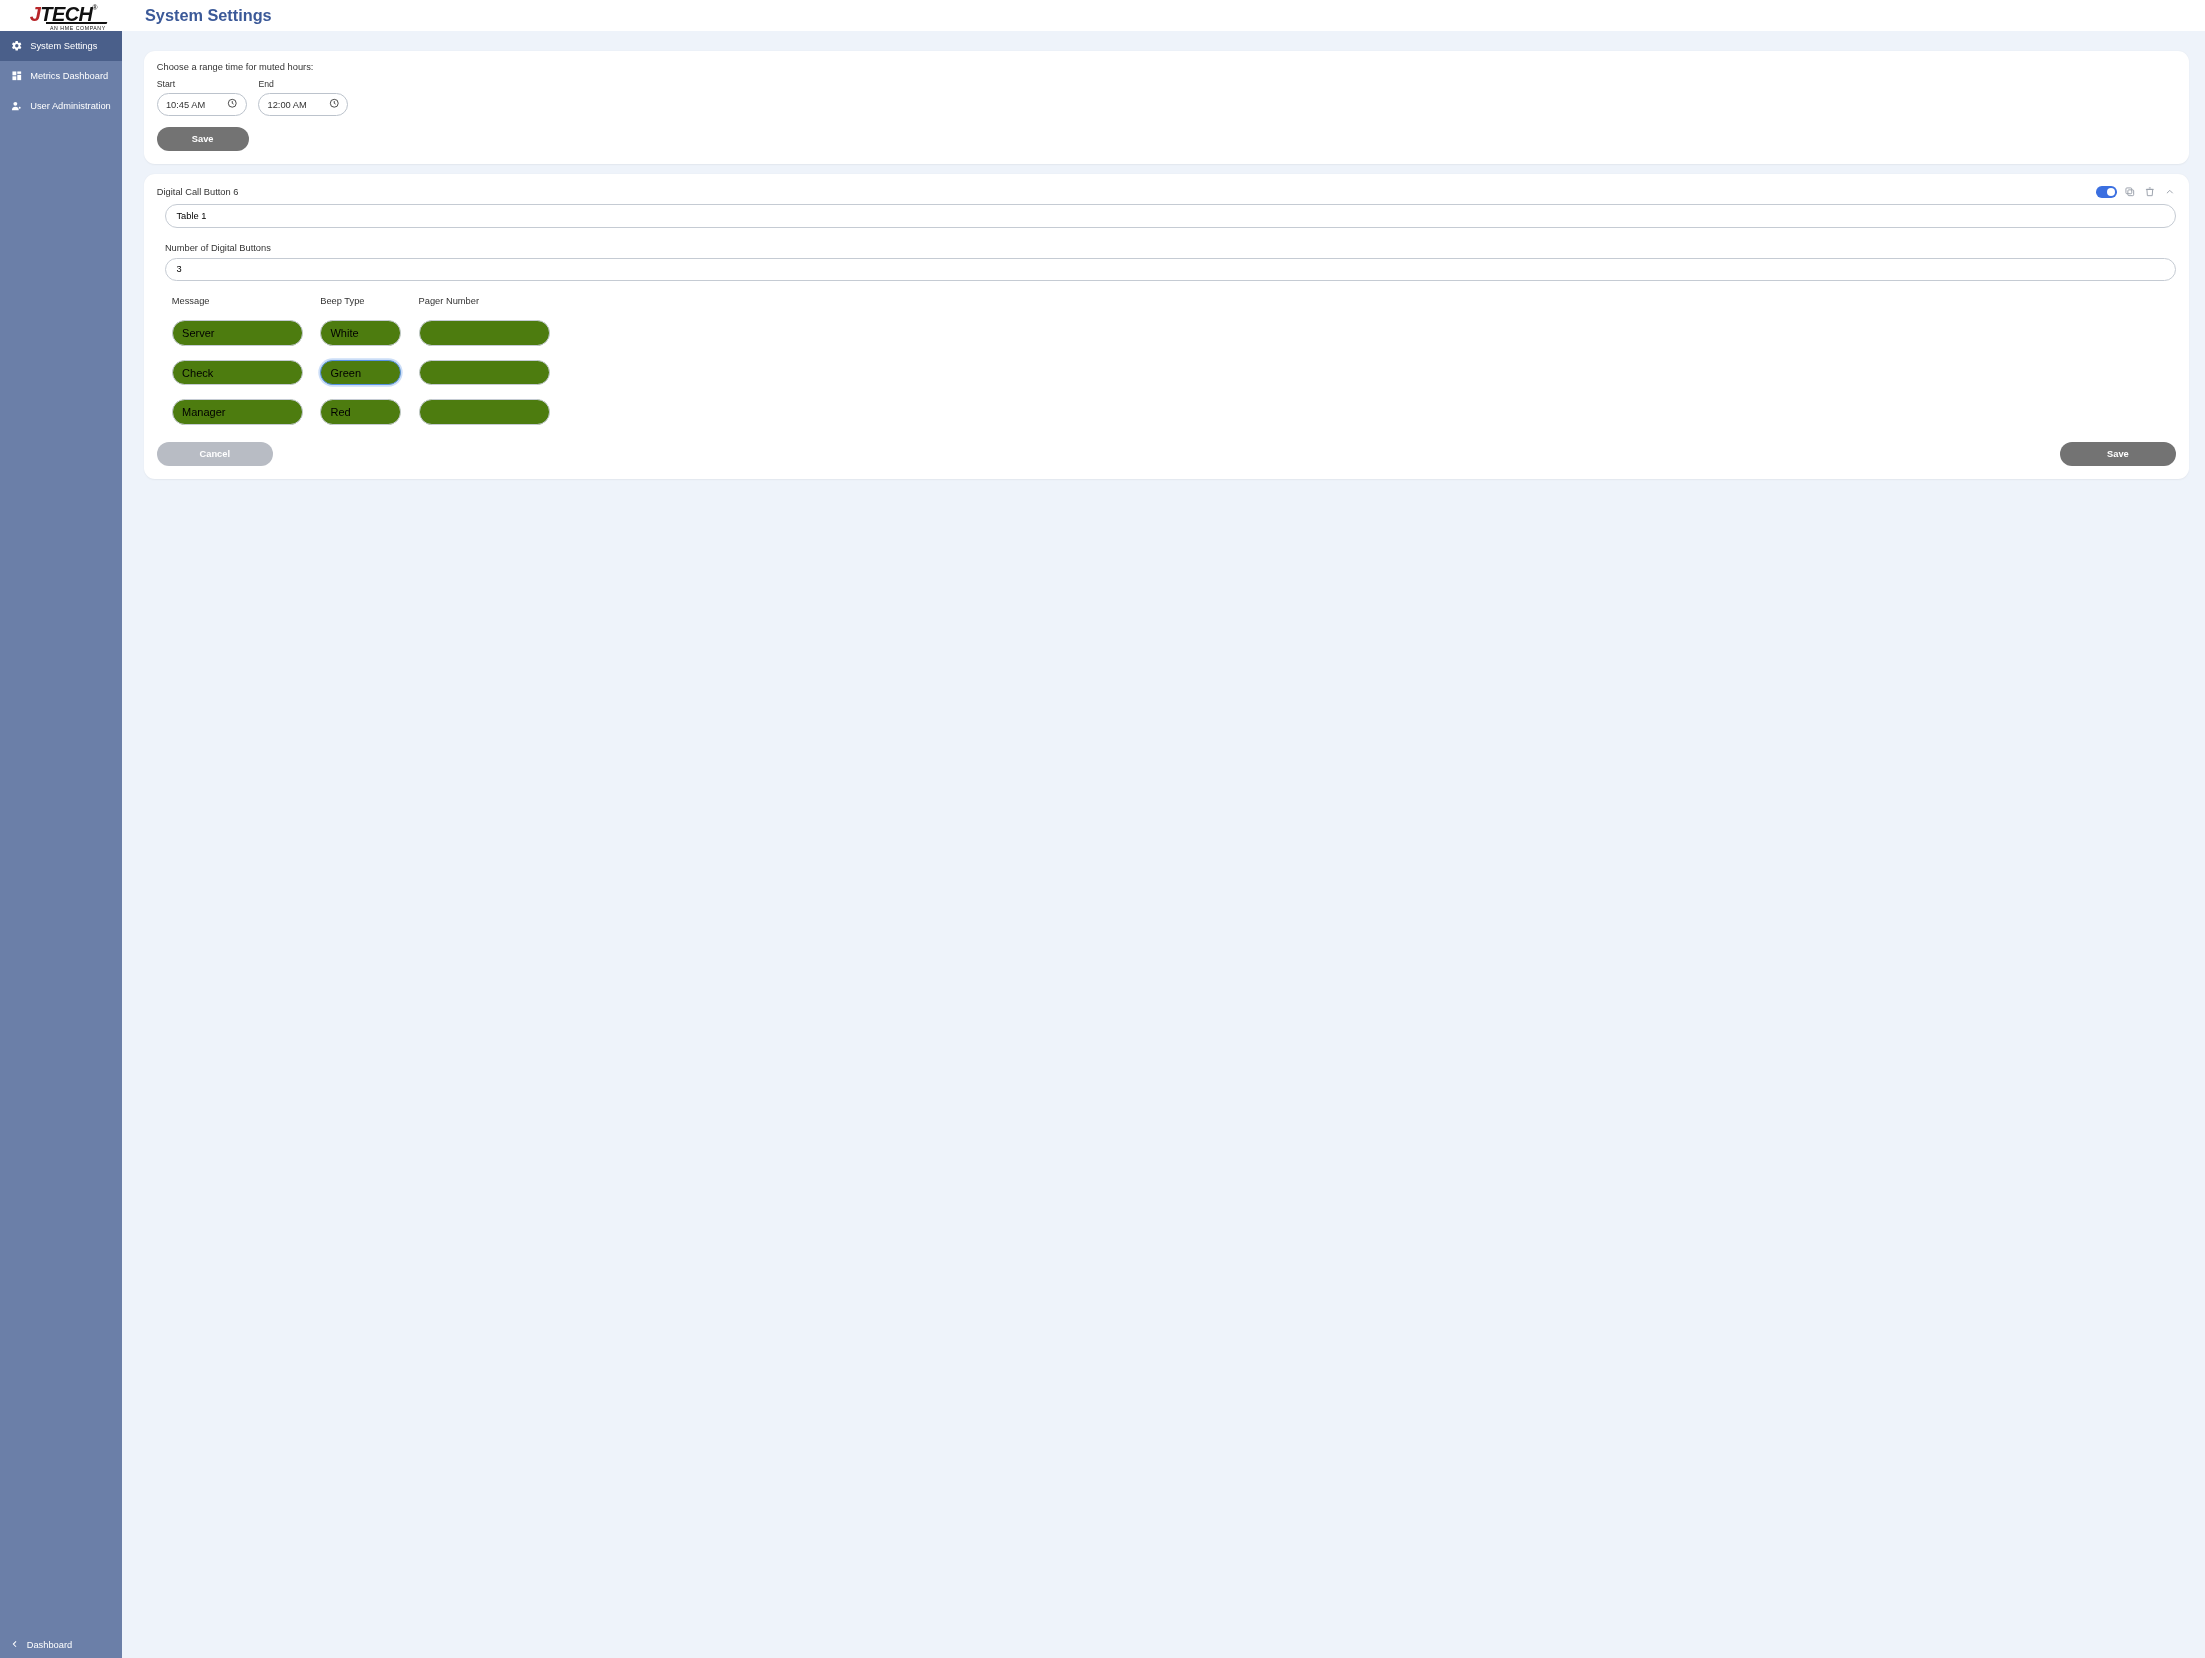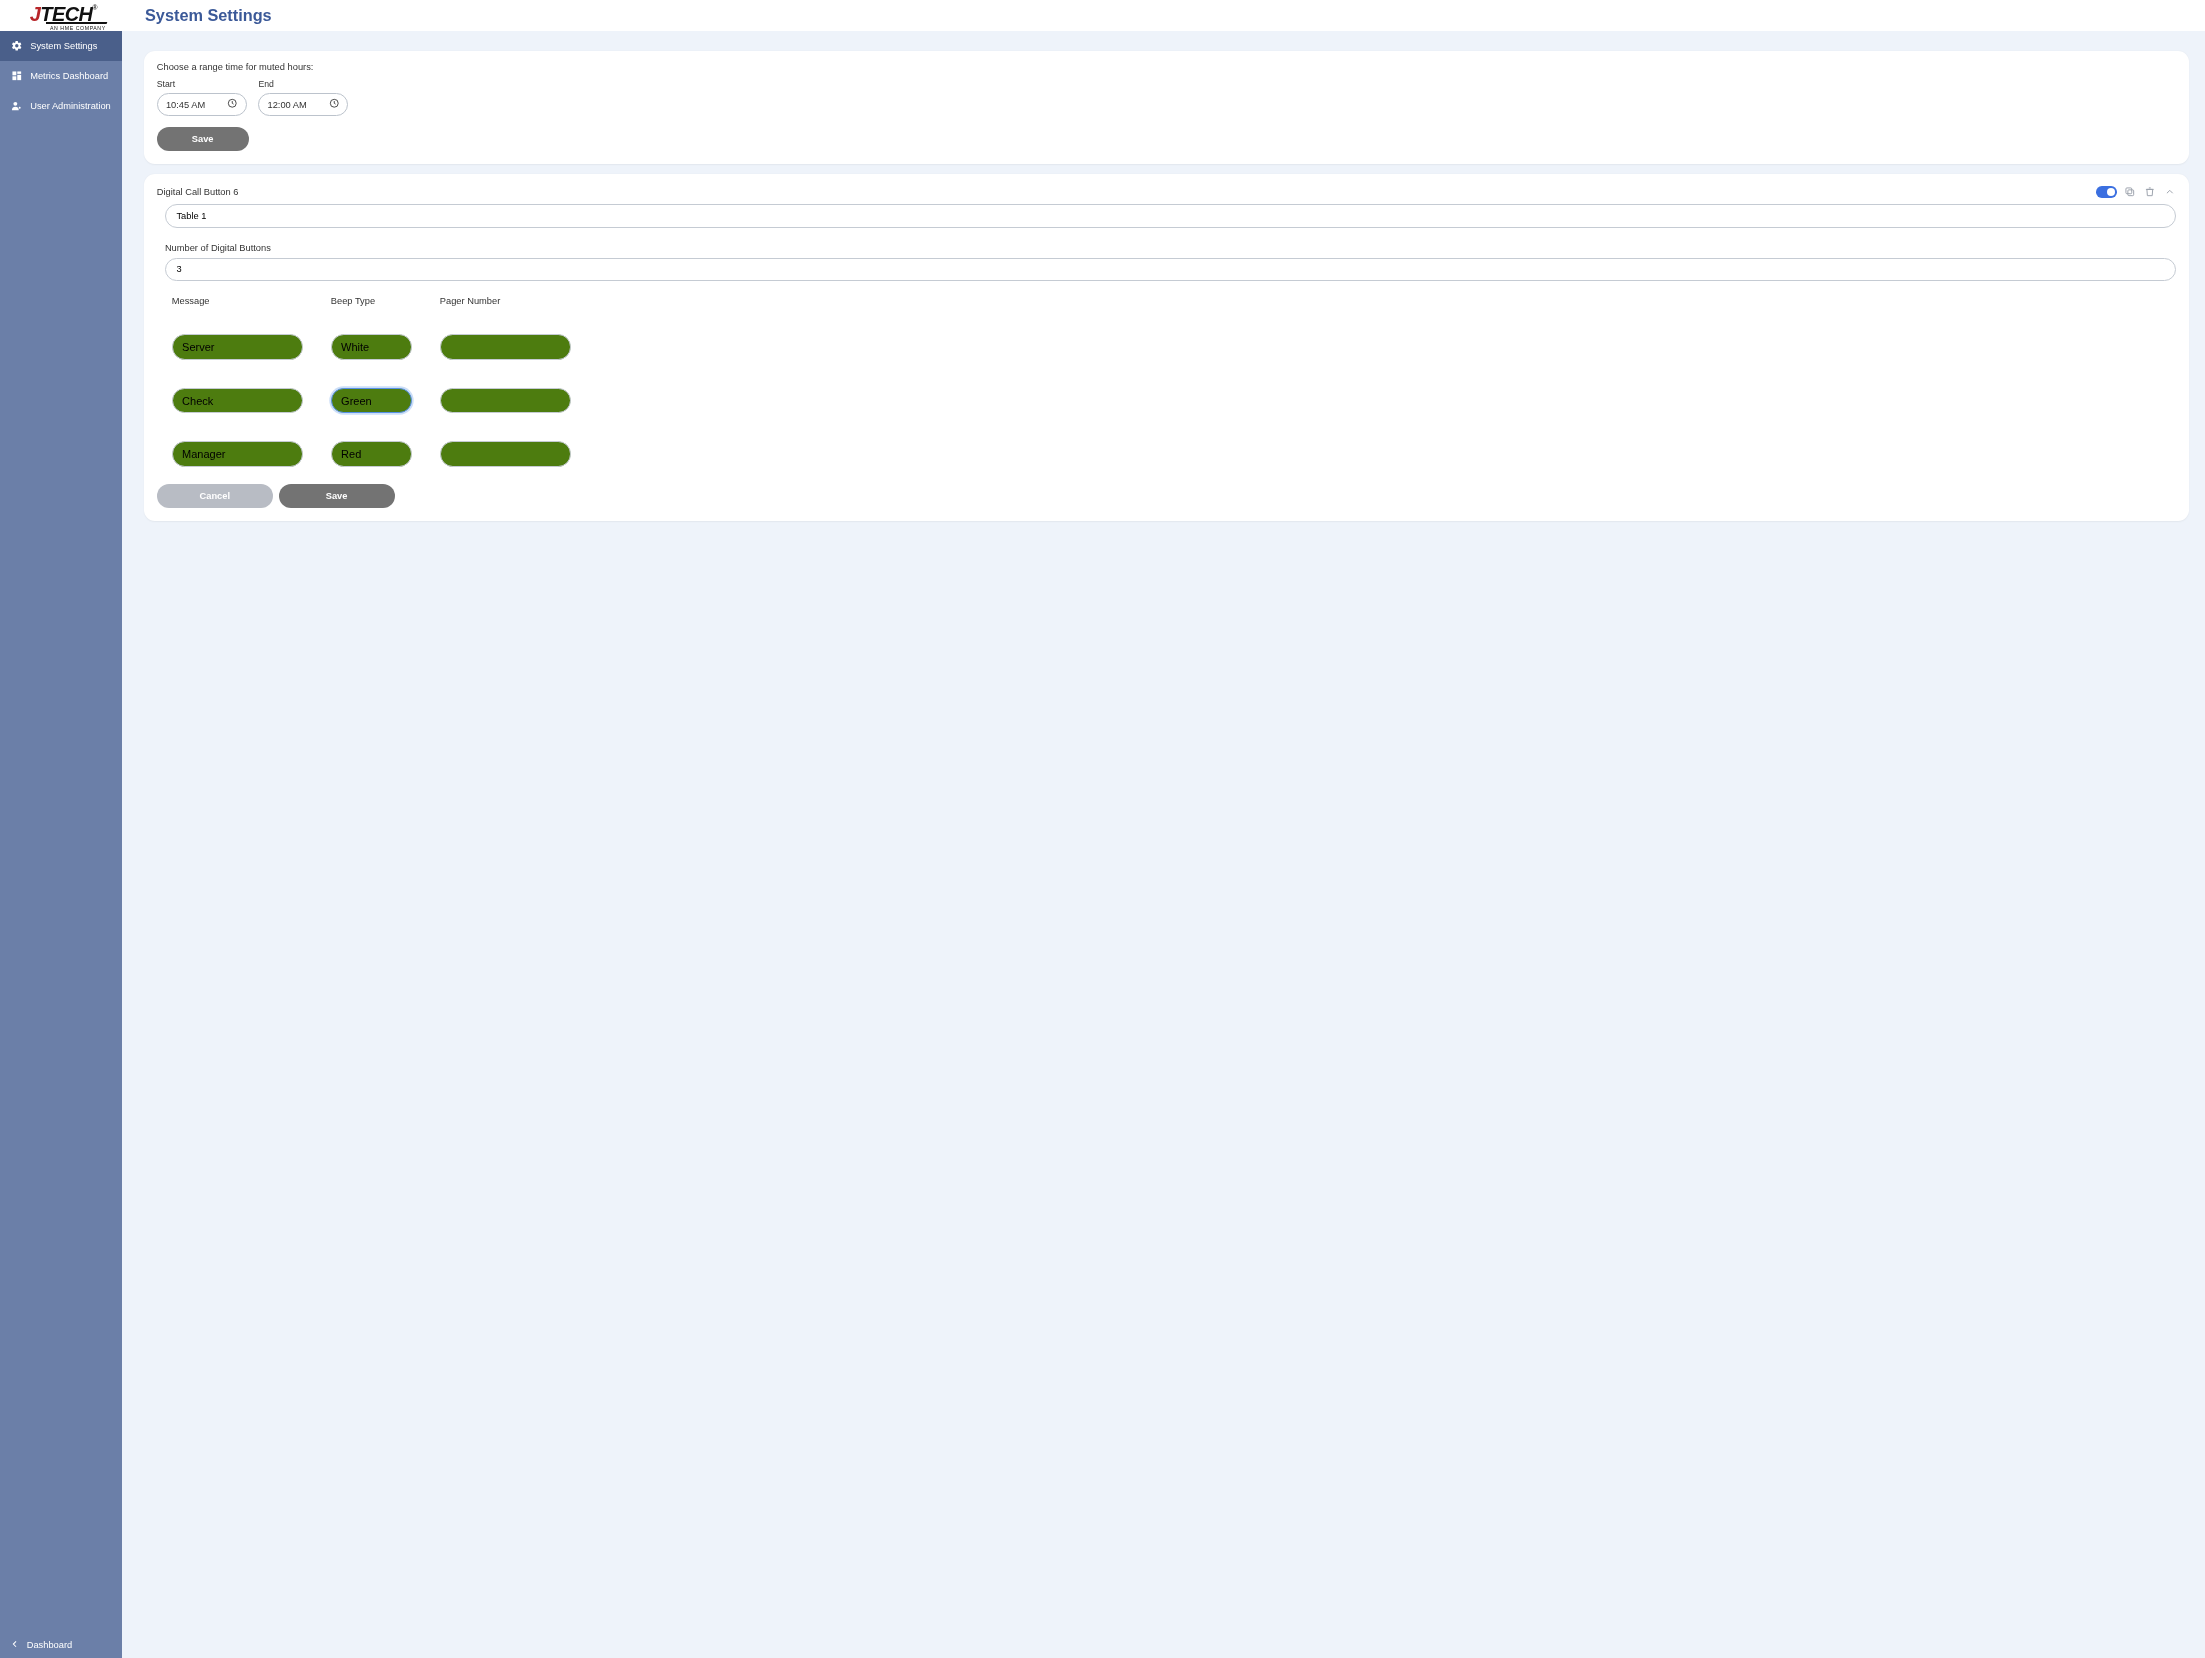--- a/index.html
+++ b/index.html
@@ -166,39 +166,38 @@
     background: #fff;
     outline: none;
   }
   .button-grid {
     display: grid;
     grid-template-columns: 131px 81px 131px;
     column-gap: 17.4px;
     row-gap: 14px;
     margin: 11.6px 0 17.4px 15px;
     align-items: center;
-    gap: 28px;
   }
   .col-head { font-size: 9.3px; color: #333; }
   .cell input {
     width: 100%;
     border: 0.6px solid #c5cbd3;
     border-radius: 12.8px;
     padding: 5.8px 9.3px;
     font-size: 11px;
     background: #4d7c0f;
     outline: none;
   }
   .cell input.focused {
     border: 1.2px solid #5791e6;
     box-shadow: 0 0 0 1.7px rgba(87,145,230,0.3);
   }
   .action-row {
     display: flex;
-    justify-content: flex-start;
+    justify-content: space-between;
     gap: 5.8px;
     margin-top: 5.8px;
   }
   .action-row .pill-button { width: 116px; padding: 7px 0; }
 </style>
 </head>
 <body>
 
 <div class="top-row">
   <div class="logo-box">

